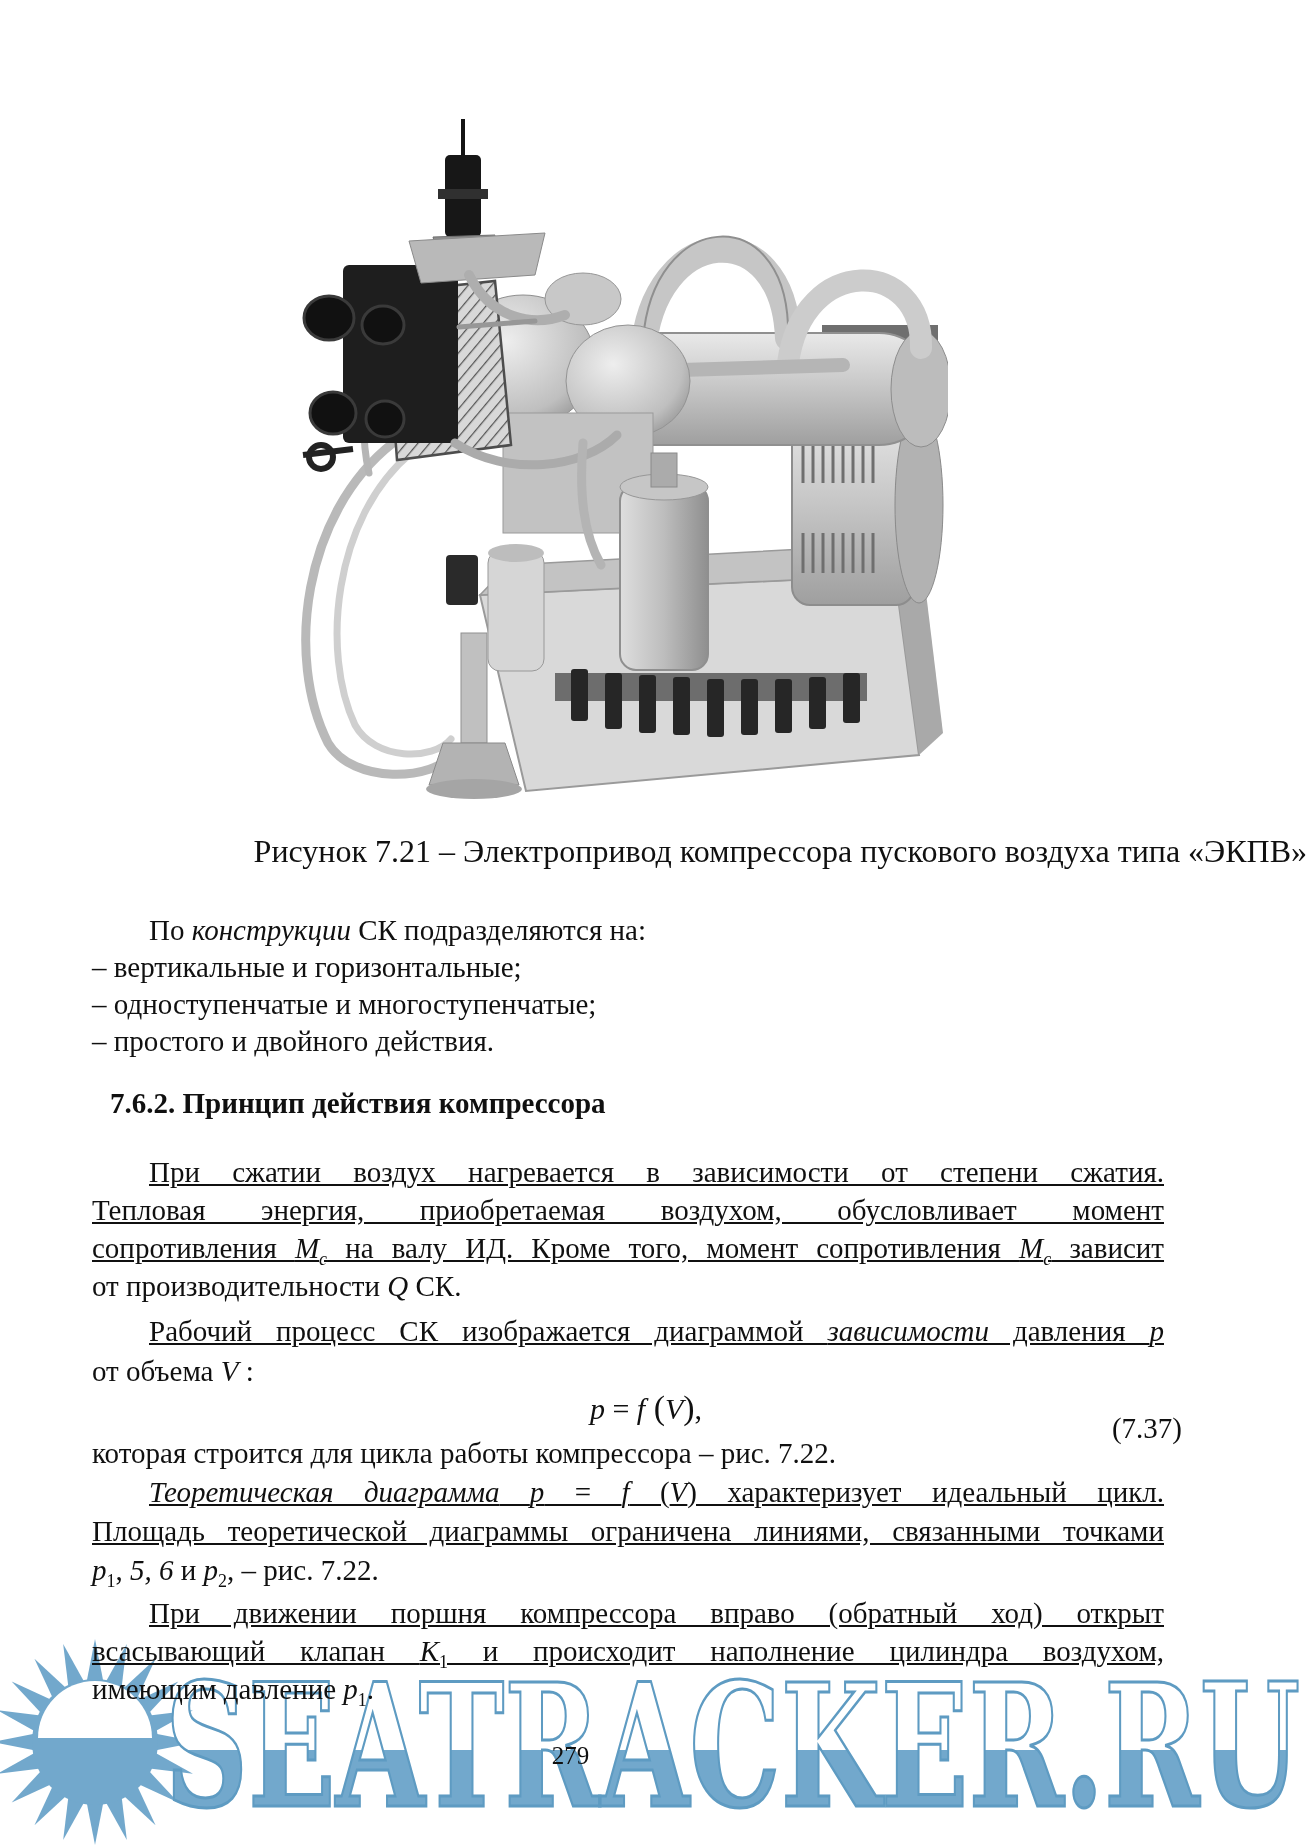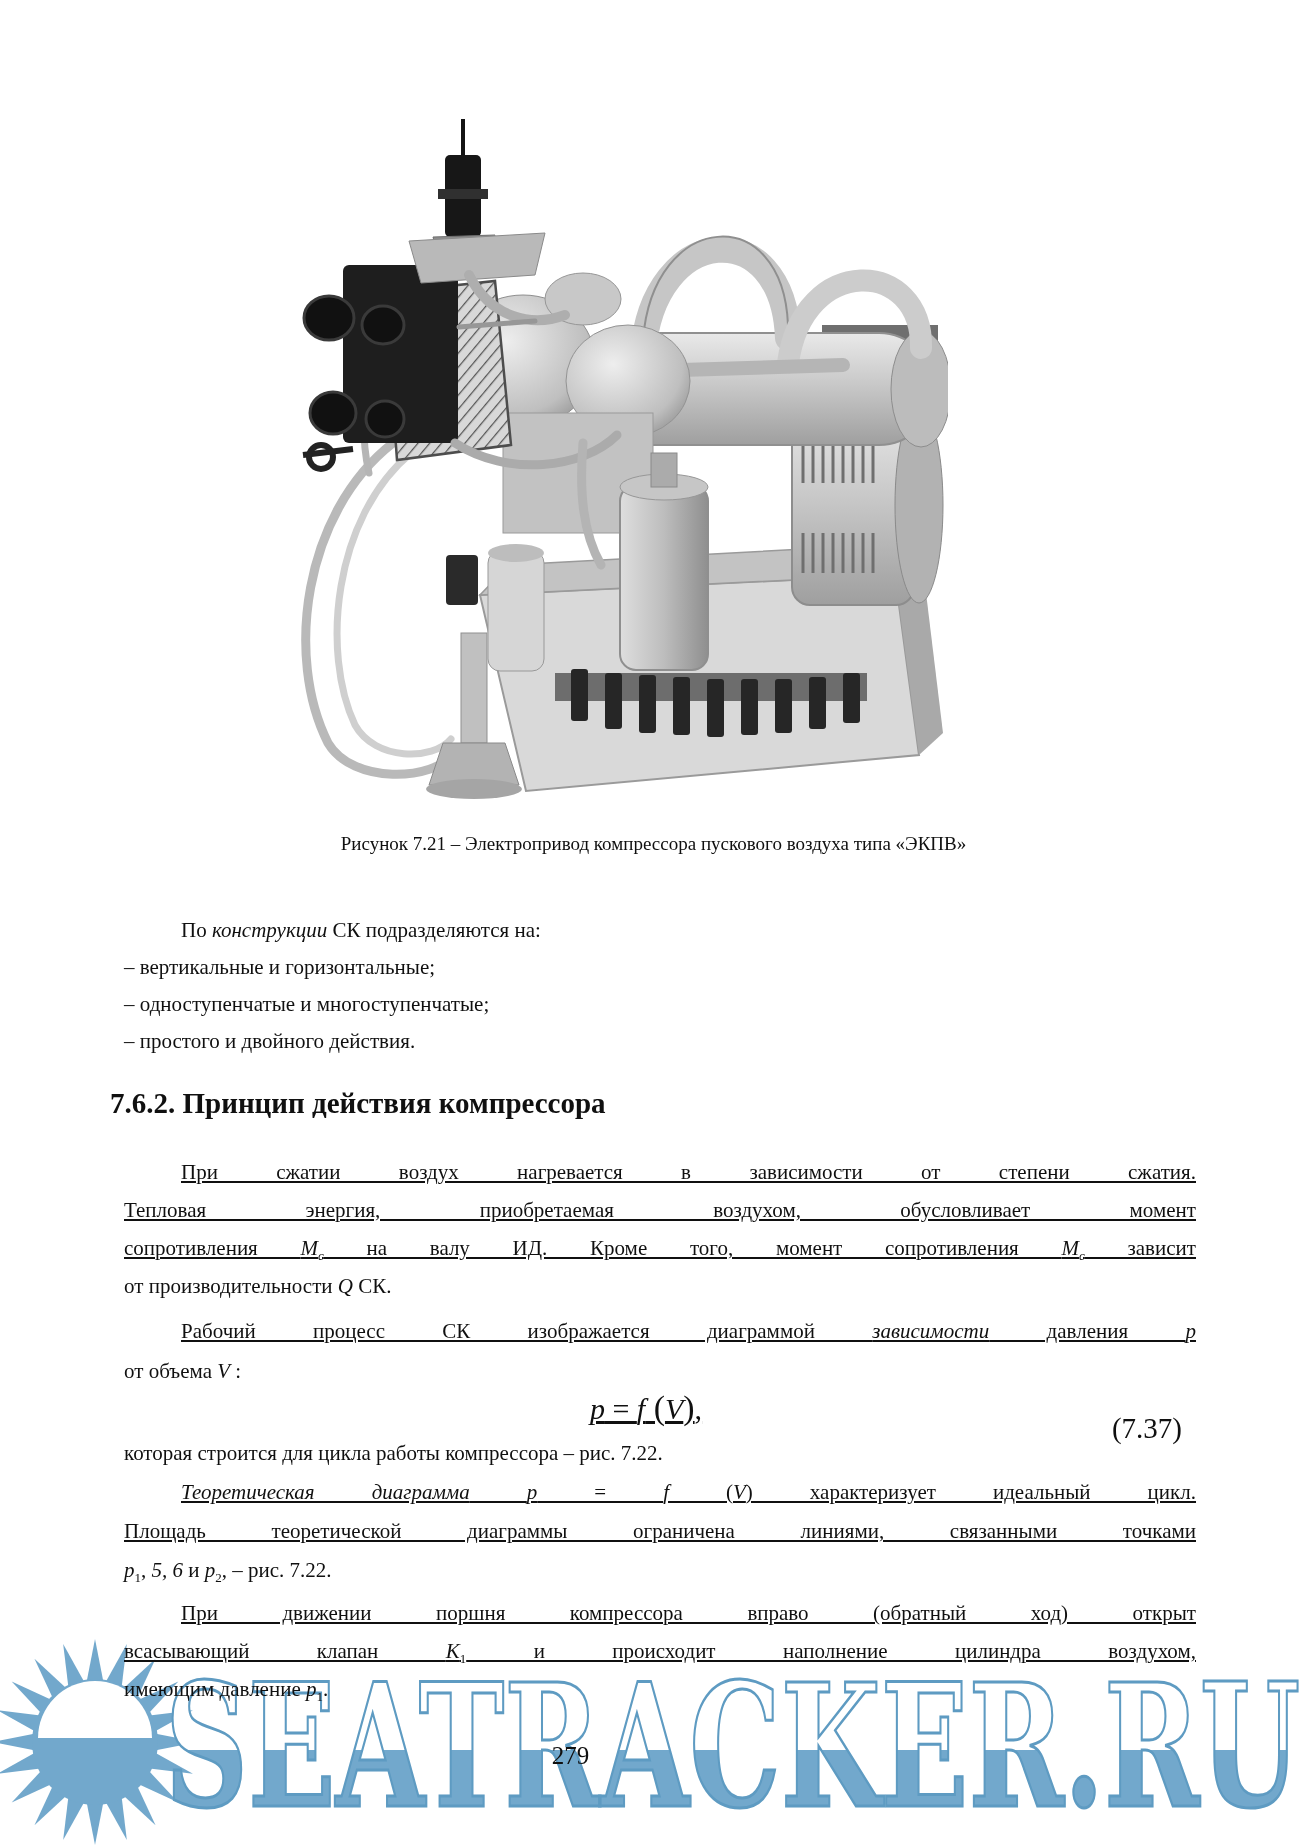--- a/index.html
+++ b/index.html
@@ -1,34 +1,34 @@
 <!DOCTYPE html>
 <html><head>
 <meta charset="utf-8">
 <style>
   html,body{margin:0;padding:0;background:#888;}
   .page{position:relative;width:1307px;height:1848px;background:#ffffff;margin:0 auto;
         font-family:"Liberation Serif","DejaVu Serif",serif;color:#101010;overflow:hidden;}
   
-  .tblock{position:absolute;left:124px;width:1072px;font-size:21px;line-height:37px;}
+  .tblock{position:absolute;left:92px;width:1072px;font-size:29px;line-height:37px;}
   .tline{white-space:normal;}
   .tline.just{text-align:justify;text-align-last:justify;text-justify:inter-word;text-decoration:underline;}
   .tline.ind{text-indent:57px;}
-  .tline.ctr{text-align:center;text-align-last:center;text-decoration:underline;}
+  .tline.ctr{text-align:center;text-align-last:center;}
   .it{font-style:italic;}
   .big{font-size:113%;}
   sub{font-size:62%;line-height:0;}
   .b-intro{top:912px;line-height:37px;}
   .b-para1{top:1153px;line-height:38px;}
   .b-para2{top:1311px;line-height:40px;}
   .b-para3{top:1434px;line-height:39px;}
   .b-para4{top:1594px;line-height:38px;}
   .heading{position:absolute;left:110px;width:1072px;top:1085px;text-align:left;
            font-weight:bold;font-size:29px;line-height:36px;}
-  .caption{position:absolute;left:0;width:1307px;top:833px;text-align:center;font-size:19px;}
+  .caption{position:absolute;left:0;width:1307px;top:833px;text-align:right;font-size:32px;}
   .formula-row{position:absolute;left:110px;width:1072px;top:1387px;font-size:30px;line-height:42px;}
   .formula-body{text-align:center;text-align-last:center;}
   .formula-num{position:absolute;right:0;top:20px;font-size:29px;}
   .pagenum{position:absolute;left:0;width:1141px;top:1742px;text-align:center;font-size:25px;z-index:2;}
   .photo{position:absolute;left:283px;top:113px;width:665px;height:692px;}
   .wm{position:absolute;left:0;top:1630px;width:1307px;height:218px;z-index:0;}
   .layer{z-index:1;}
 </style>
 </head>
 <body>

